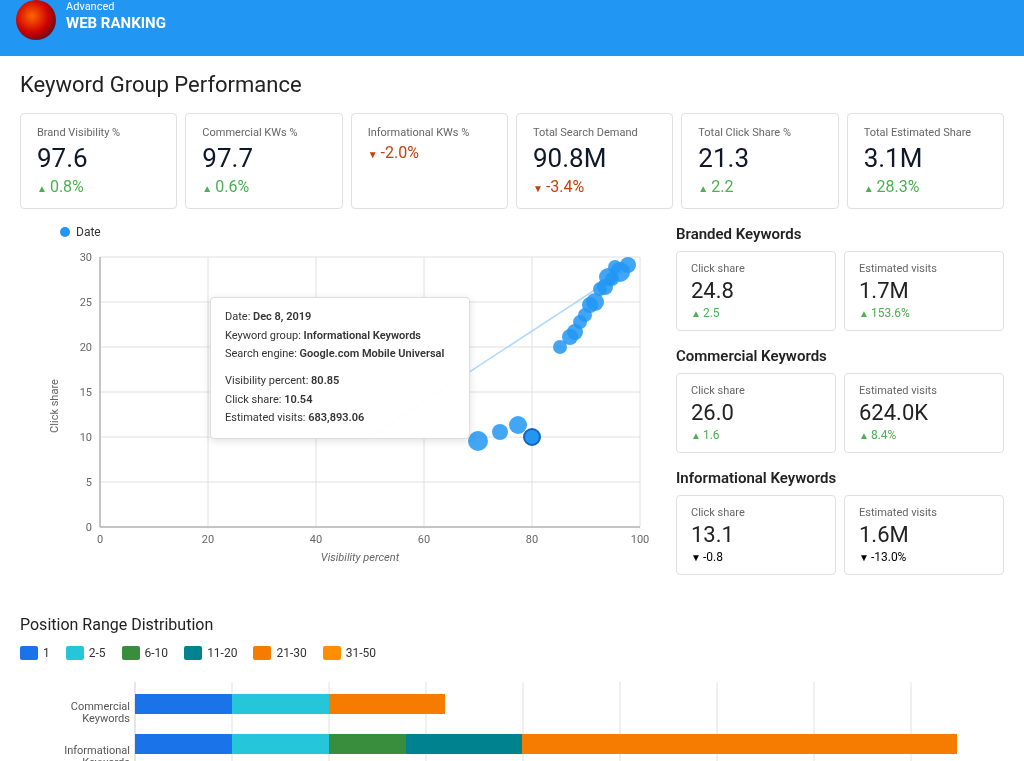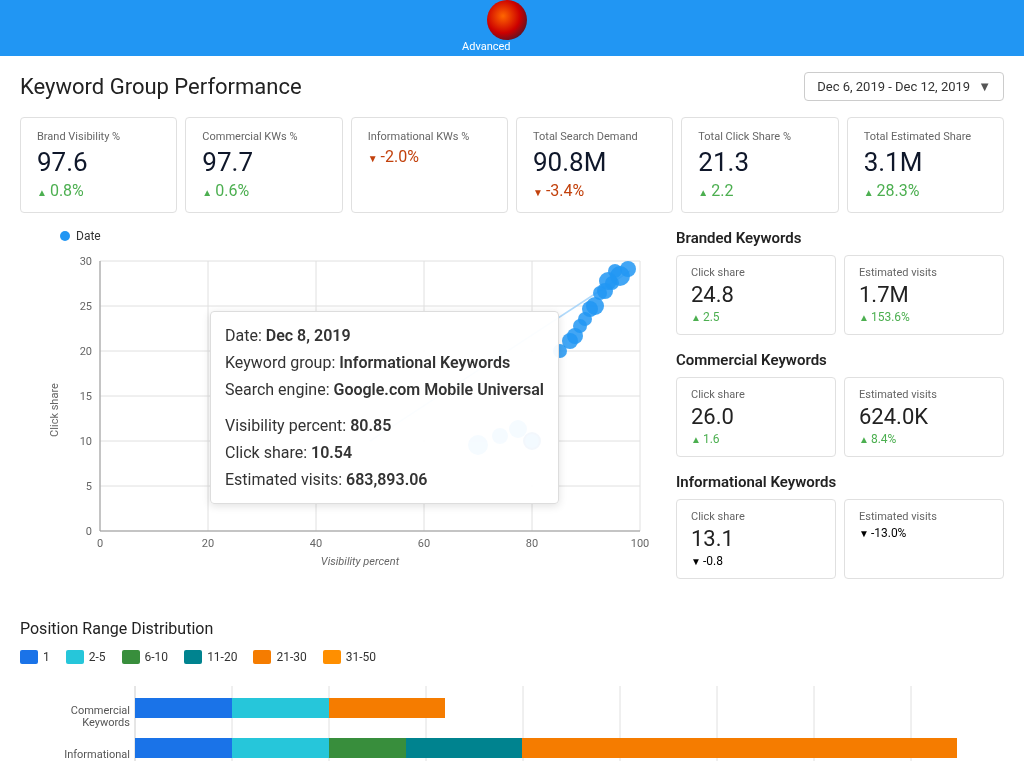--- a/index.html
+++ b/index.html
@@ -3,23 +3,21 @@
   <meta charset="utf-8">
   <style>
     * { box-sizing: border-box; margin: 0; padding: 0; }
     body { font-family: 'Roboto', Arial, sans-serif; background: #fff; font-size: 13px; color: #333; }
 
     
     .top-header {
       background: #2196f3;
       padding: 0 16px;
       display: flex;
-      align-items: center;
       height: 56px;
-      flex-direction: column;
     }
     .logo-circle {
       width: 40px; height: 40px;
       border-radius: 50%;
       background: radial-gradient(circle at 40% 40%, #ff6600, #cc0000, #002244);
       margin-right: 10px;
       flex-shrink: 0;
     }
     .logo-text { color: #fff; font-size: 11px; line-height: 1.3; }
     .logo-text .advanced { font-weight: 400; }
@@ -119,25 +117,25 @@
       font-style: italic;
     }
 
     
     .tooltip-box {
       position: absolute;
       background: rgba(255,255,255,0.95);
       border: 1px solid #ddd;
       border-radius: 4px;
       padding: 10px 14px;
-      font-size: 16px;
+      font-size: 11px;
       line-height: 1.7;
       pointer-events: none;
       box-shadow: 0 2px 8px rgba(0,0,0,0.12);
-      top: 60px;
+      top: 50px;
       left: 150px;
       z-index: 10;
       min-width: 260px;
     }
     .tooltip-box b { font-weight: 600; }
 
     
     .keywords-panel {
       flex: 1;
     }
@@ -177,24 +175,20 @@
   <div class="logo-text">
     <div class="advanced">Advanced</div>
     <div class="web-ranking">WEB RANKING</div>
   </div>
 </div>
 
 <div class="page-content">
 
   <div class="page-header-row">
     <h1 class="page-title">Keyword Group Performance</h1>
-    <div class="date-picker">
-      <span>Dec 6, 2019 - Dec 12, 2019</span>
-      <span class="date-picker-arrow">▼</span>
-    </div>
   </div>
 
   <div class="kpi-row" id="kpi-cards-container">
       <div class="kpi-card">
     <div class="kpi-label">Brand Visibility %</div>
     <div class="kpi-value">97.6</div>
     <div class="kpi-change up">
       <span class="arrow-up"></span>
       <span>0.8%</span>
     </div>
@@ -370,20 +364,21 @@
             <div class="keyword-card">
       <div class="keyword-card-label">Click share</div>
       <div class="keyword-card-value">13.1</div>
       <div class="keyword-card-change down">
         <span class="arrow-down"></span>
         <span>-0.8</span>
       </div>
     </div>
             <div class="keyword-card">
       <div class="keyword-card-label">Estimated visits</div>
+      <div class="keyword-card-value">1.6M</div>
       <div class="keyword-card-change down">
         <span class="arrow-down"></span>
         <span>-13.0%</span>
       </div>
     </div>
           </div>
         </div>
       </div>
 
   </div>

